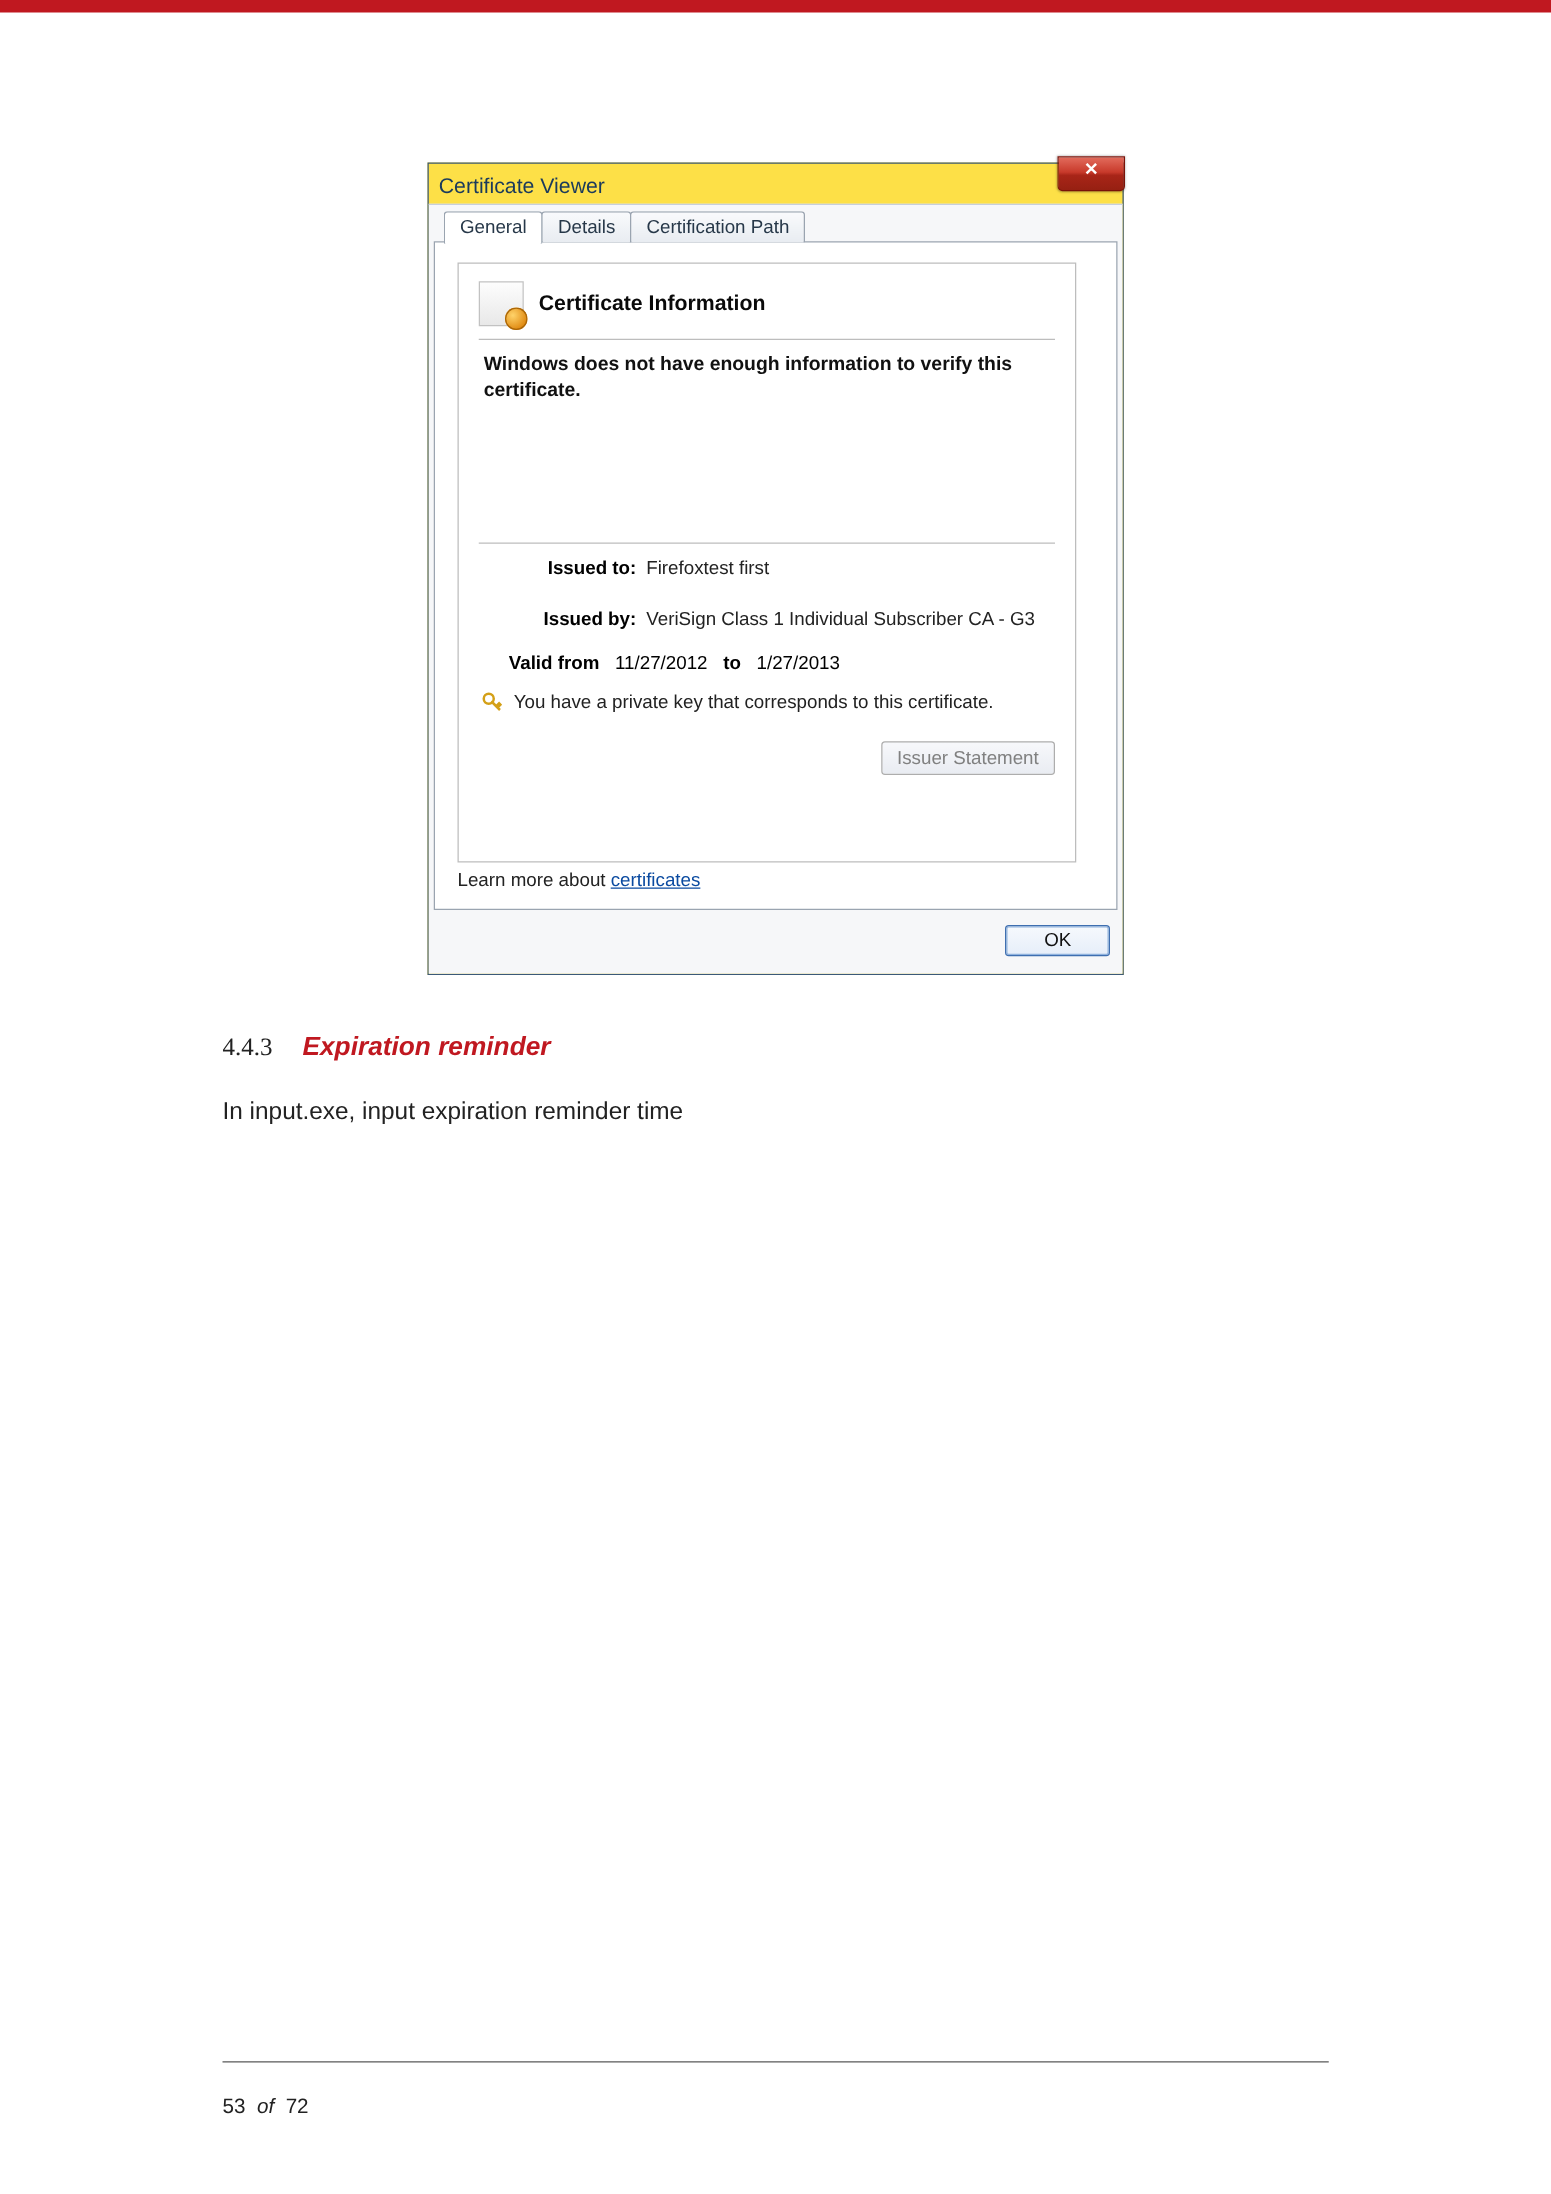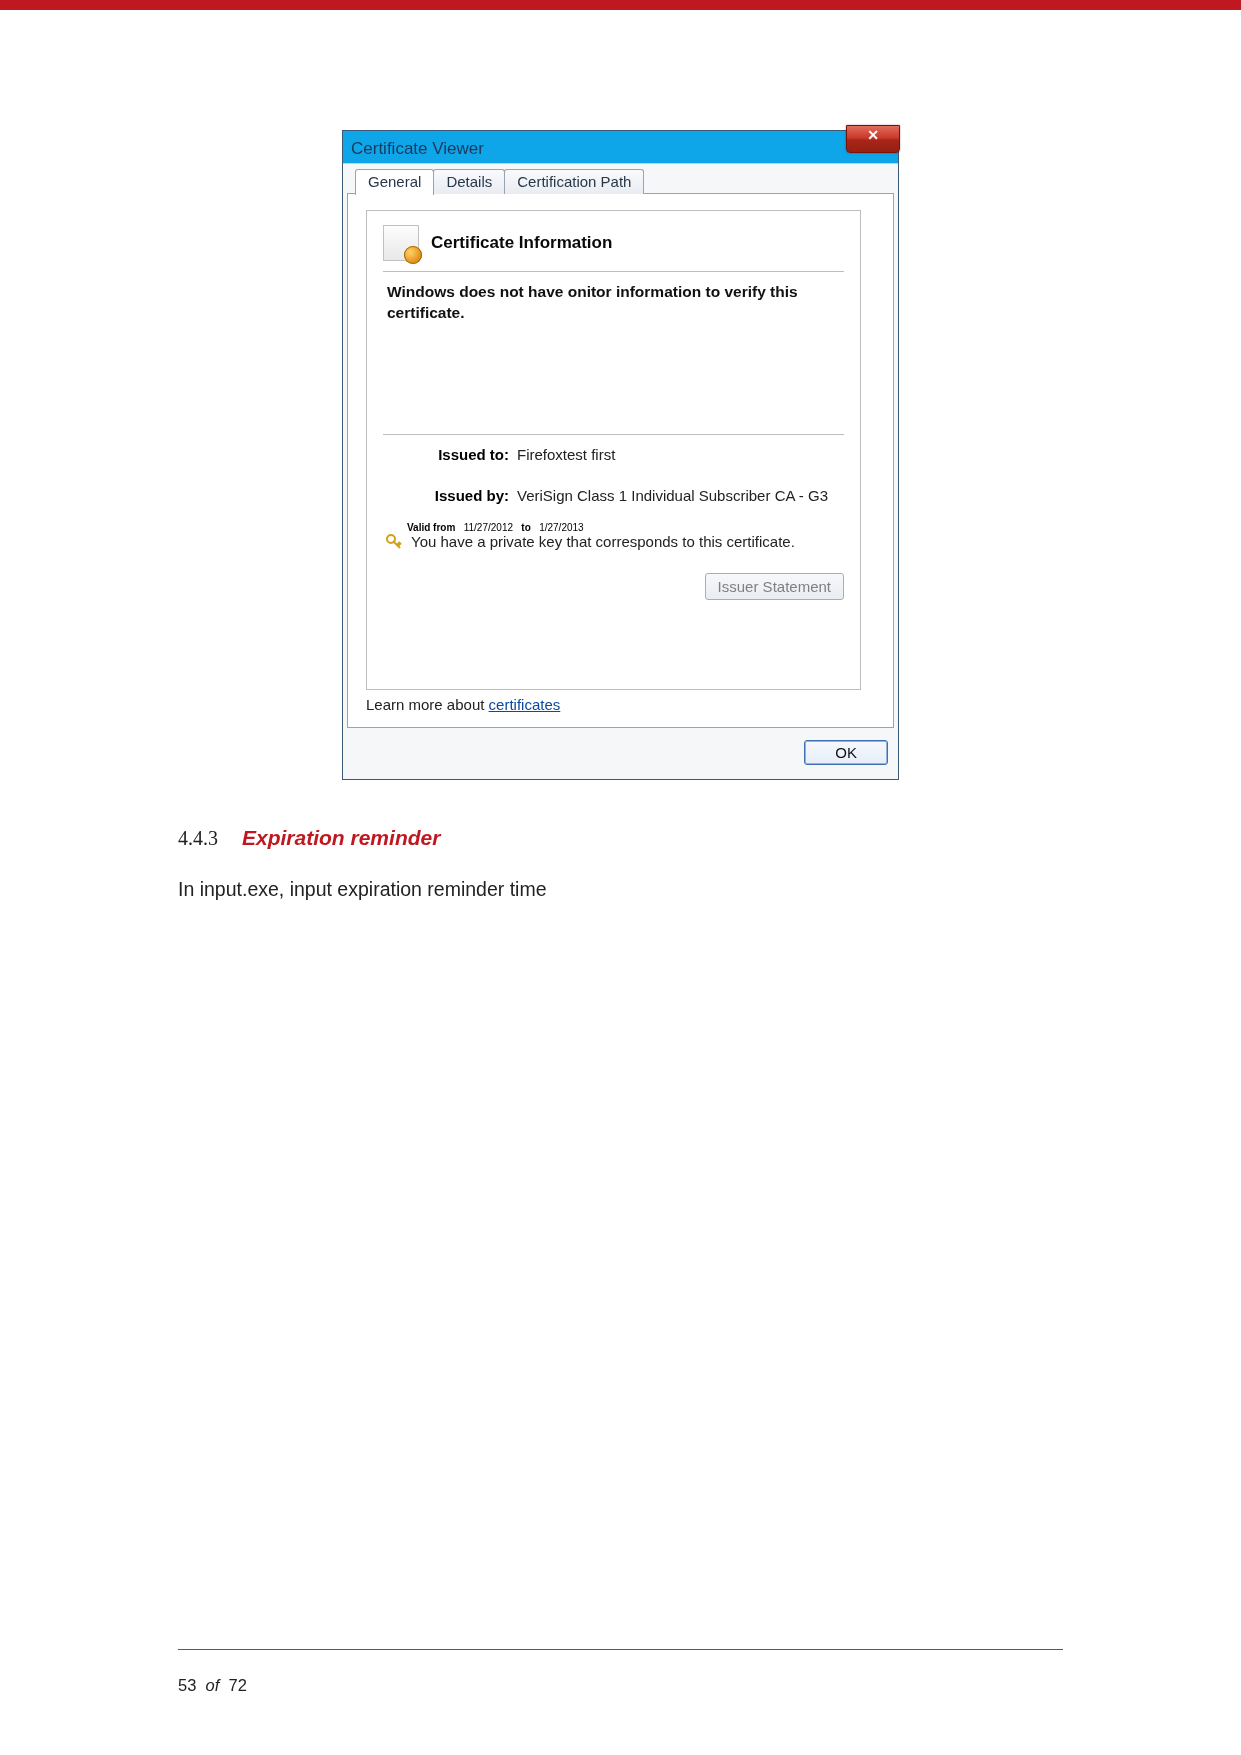--- a/index.html
+++ b/index.html
@@ -26,21 +26,21 @@
     padding: 0 178px 0 178px;
   }
   .screenshot-wrap {
     display: flex;
     justify-content: center;
     margin-top: 120px;
   }
   
   .win {
     width: 555px;
-    background: #0ea5e9;
+    background: #fde047;
     font-family: "Segoe UI", Tahoma, Arial, sans-serif;
     font-size: 16px;
     border: 1px solid #3b5a78;
     position: relative;
   }
   .win-top {
     height: 32px;
     display: flex;
     align-items: flex-end;
     padding: 0 0 0 8px;
@@ -166,22 +166,23 @@
     font-weight: bold;
     min-width: 102px;
     text-align: right;
     white-space: nowrap;
   }
   .kv .val {
     color: #222;
   }
   .valid-row {
     padding-left: 24px;
-    font-size: 10px;
+    font-size: 15px;
     margin-top: -6px;
+    margin-bottom: 14px;
   }
   .valid-row b { font-weight: bold; }
   .pkey-row {
     display: flex;
     align-items: center;
     gap: 8px;
     padding-left: 2px;
     font-size: 15px;
     color: #222;
   }
@@ -293,21 +294,21 @@
           </div>
           <div class="tab-panel">
             <div class="cert-box">
               <div class="info-head">
                 <div class="cert-icon">
                   <div class="ribbon"></div>
                 </div>
                 <div class="info-title">Certificate Information</div>
               </div>
               <hr class="info-rule">
-              <div class="info-msg">Windows does not have onitor information to verify this certificate.</div>
+              <div class="info-msg">Windows does not have enough information to verify this certificate.</div>
 
               <hr class="info-rule">
 
               <div class="kv">
                 <div class="row">
                   <div class="label">Issued to:</div>
                   <div class="val">Firefoxtest first</div>
                 </div>
                 <div class="row">
                   <div class="label">Issued by:</div>

